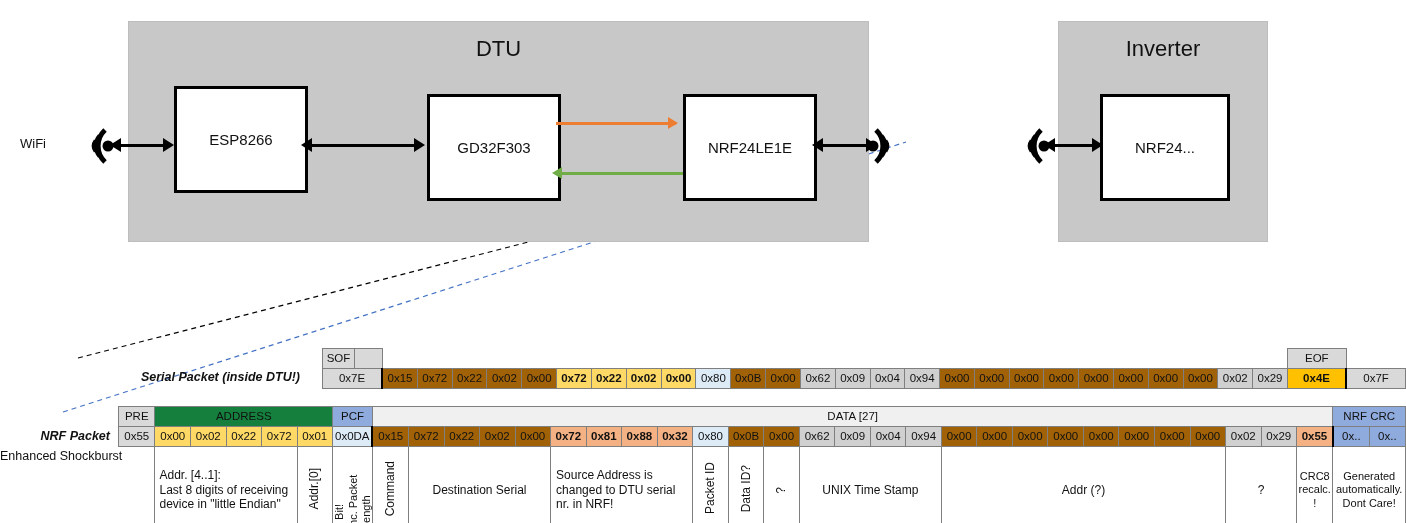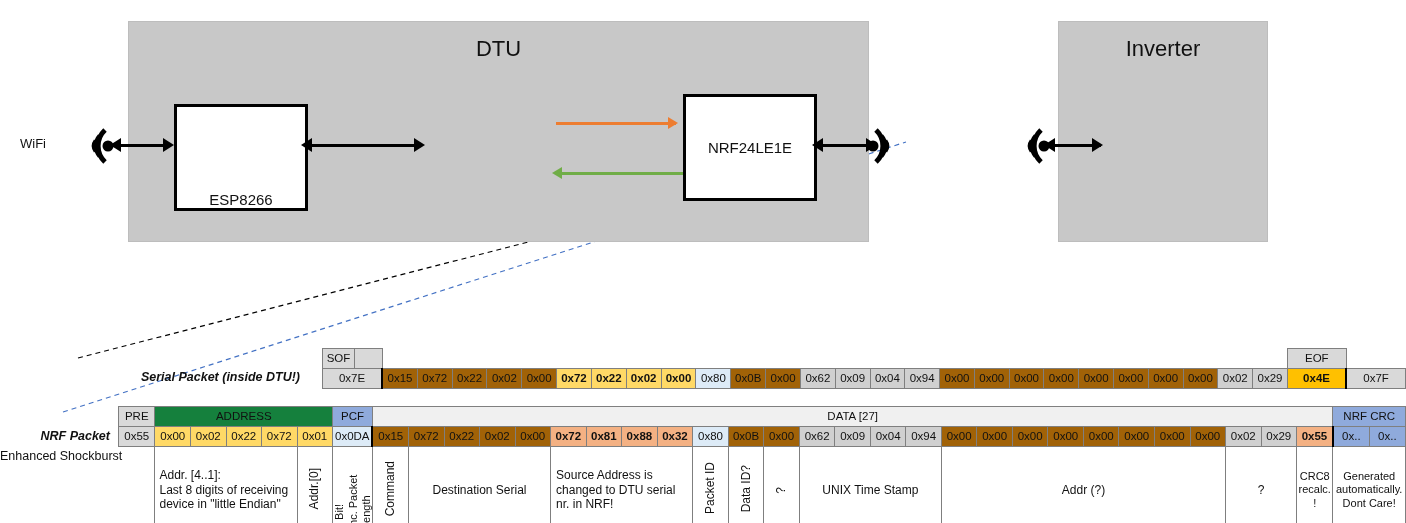--- a/index.html
+++ b/index.html
@@ -75,22 +75,25 @@
   <svg class="wifi" style="left:69px;top:118px;width:46px;height:56px;" viewBox="0 0 46 56">
     <path d="M36 12 A22 22 0 0 0 36 44" fill="none" stroke="#000" stroke-width="5"></path>
     <path d="M31 18 A15 15 0 0 0 31 38" fill="none" stroke="#000" stroke-width="5"></path>
     <path d="M27 23 A8.5 8.5 0 0 0 27 33" fill="none" stroke="#000" stroke-width="5"></path>
     <circle cx="39" cy="28" r="5.5" fill="#000"></circle>
   </svg>
   <div class="arrow-blk" style="left:113px;top:144px;width:58px;"></div>
   <div class="arrow-head ah-left" style="left:110px;top:138px;"></div>
   <div class="arrow-head ah-right" style="left:163px;top:138px;"></div>
 
-  <div class="chip" style="left:174px;top:104px;width:128px;height:101px;align-items:flex-end;">
+  <div class="chip" style="left:174px;top:86px;width:128px;height:101px;">
     <span>ESP8266</span>
+  </div>
+  <div class="chip" style="left:427px;top:94px;width:128px;height:101px;">
+    <span>GD32F303</span>
   </div>
   <div class="chip" style="left:683px;top:94px;width:128px;height:101px;">
     <span>NRF24LE1E</span>
   </div>
 
   <div class="arrow-blk" style="left:308px;top:144px;width:114px;"></div>
   <div class="arrow-head ah-left" style="left:301px;top:138px;"></div>
   <div class="arrow-head ah-right" style="left:414px;top:138px;"></div>
 
   <div class="line-orange" style="left:556px;top:122px;width:120px;"></div>
@@ -114,20 +117,23 @@
   </div>
   <svg class="wifi" style="left:1005px;top:118px;width:46px;height:56px;" viewBox="0 0 46 56">
     <path d="M36 12 A22 22 0 0 0 36 44" fill="none" stroke="#000" stroke-width="5"></path>
     <path d="M31 18 A15 15 0 0 0 31 38" fill="none" stroke="#000" stroke-width="5"></path>
     <path d="M27 23 A8.5 8.5 0 0 0 27 33" fill="none" stroke="#000" stroke-width="5"></path>
     <circle cx="39" cy="28" r="5.5" fill="#000"></circle>
   </svg>
   <div class="arrow-blk" style="left:1049px;top:144px;width:52px;"></div>
   <div class="arrow-head ah-left" style="left:1044px;top:138px;"></div>
   <div class="arrow-head ah-right" style="left:1092px;top:138px;"></div>
+  <div class="chip" style="left:1100px;top:94px;width:124px;height:101px;">
+    <span>NRF24...</span>
+  </div>
 
   <div class="rowlabel" style="left:0px;top:370px;width:300px;">Serial Packet (inside DTU!)</div>
 
   <table class="ptable" id="serial-table" style="left:322px;top:348px;">
     <tbody>
         <tr>
       <td class="hdr cellpad" style="width: 32px;">SOF</td>
       <td class="hdr" style="width: 30px;"></td>
       <td colspan="26" class="hdr-none" style="width: 910px;"></td>
       <td class="hdr cellpad" style="width: 62px;">EOF</td>

